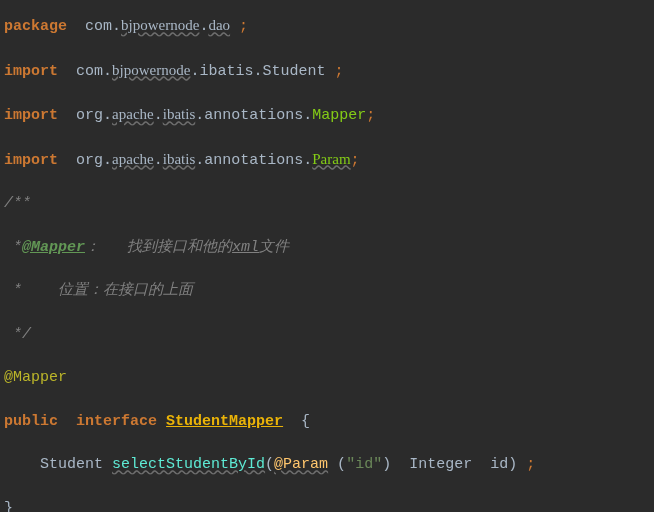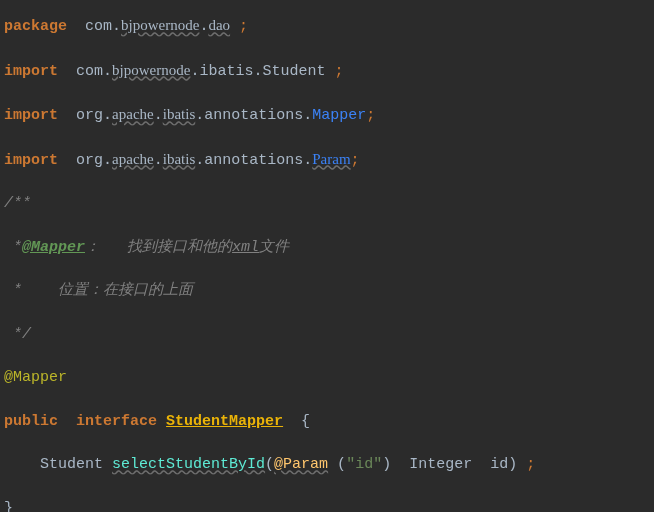--- a/index.html
+++ b/index.html
@@ -29,21 +29,21 @@
       color: #a9b7c6;
       margin-top: 34px;
     }
     .underline {
       text-decoration: underline;
       text-decoration-style: wavy;
       text-decoration-color: #6e6e6e;
       font-family: Liberation Serif, serif;
     }
     .type-name {
-      color: #3b82f6;
+      color: #84cc16;
     }
     .annotation {
       color: #bbb529;
     }
     .annotation-underline {
       color: #ffc66d;
       text-decoration: underline;
       text-decoration-style: wavy;
       text-decoration-color: #6e6e6e;
       text-align: center;

